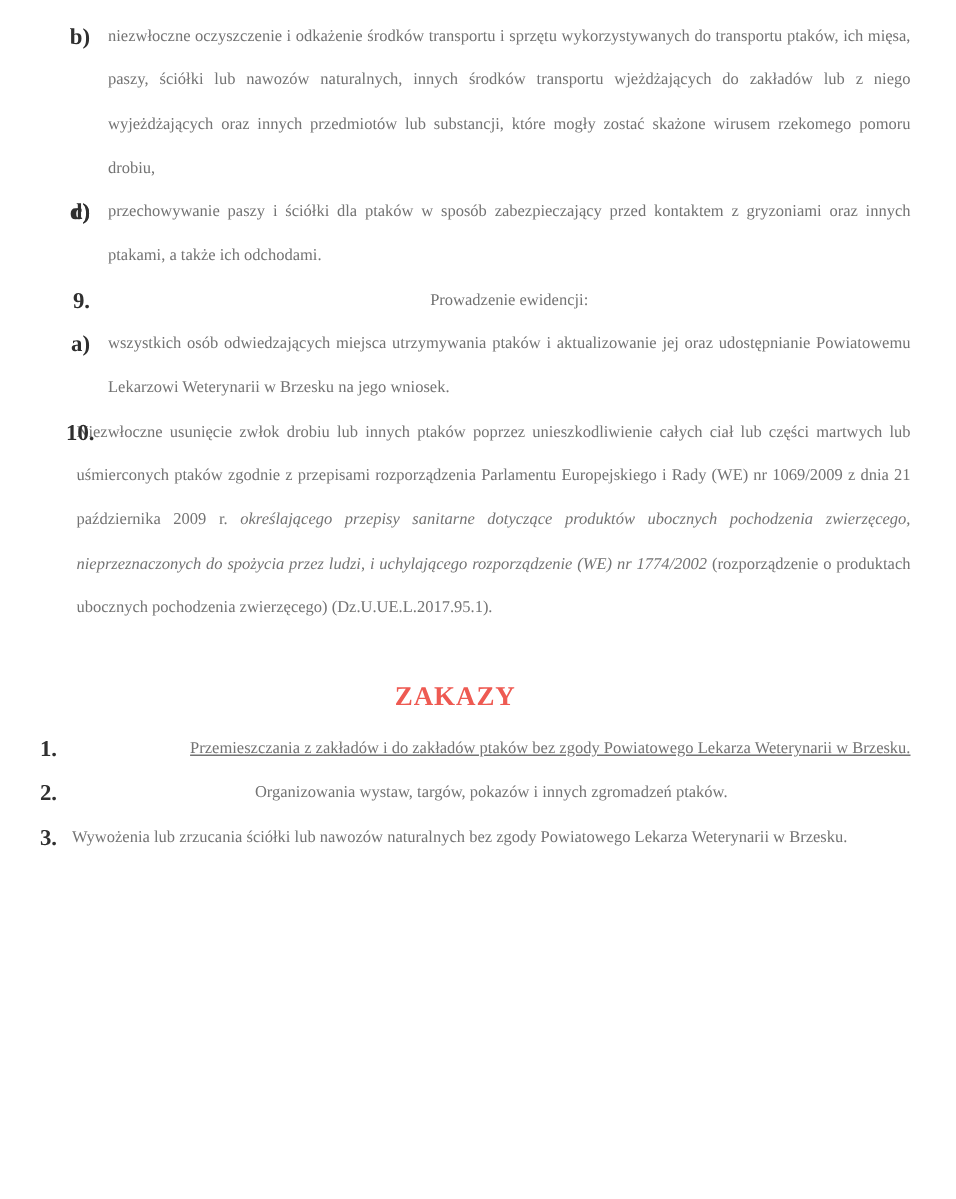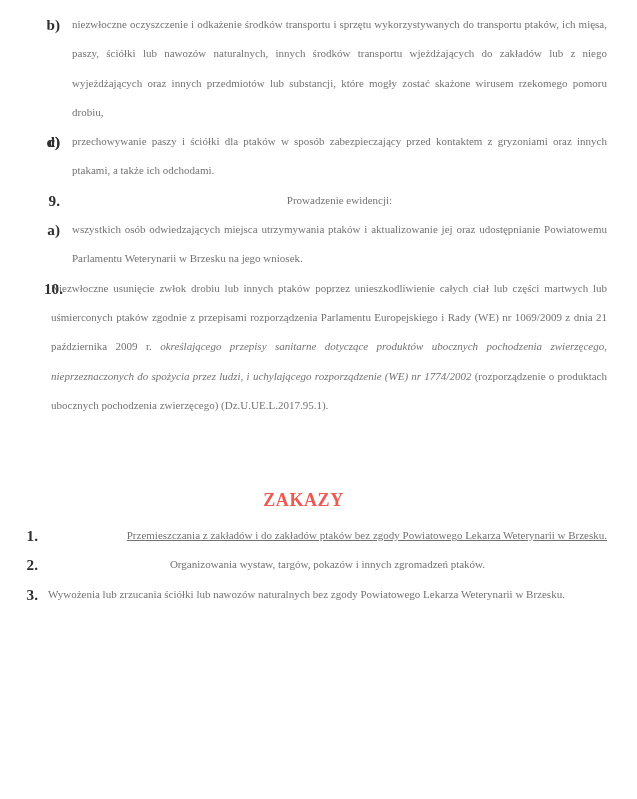--- a/index.html
+++ b/index.html
@@ -121,30 +121,30 @@
     <div class="body-text">przechowywanie paszy i ściółki dla ptaków w sposób zabezpieczający przed kontaktem z gryzoniami oraz innych ptakami, a także ich odchodami.</div>
   </div>
 
   <div class="item lvl-num">
     <span class="marker">9.</span>
     <div class="body-text" style="text-align:center;">Prowadzenie ewidencji:</div>
   </div>
 
   <div class="item lvl-sub">
     <span class="marker">a)</span>
-    <div class="body-text">wszystkich osób odwiedzających miejsca utrzymywania ptaków i aktualizowanie jej oraz udostępnianie Powiatowemu Parlamentu Weterynarii w Brzesku na jego wniosek.</div>
+    <div class="body-text">wszystkich osób odwiedzających miejsca utrzymywania ptaków i aktualizowanie jej oraz udostępnianie Powiatowemu Lekarzowi Weterynarii w Brzesku na jego wniosek.</div>
   </div>
 
   <div class="item lvl-num-wide">
     <span class="marker">10.</span>
     <div class="body-text"><span>Niezwłoczne usunięcie zwłok drobiu lub innych ptaków poprzez unieszkodliwienie całych ciał lub części martwych lub uśmierconych ptaków zgodnie z przepisami rozporządzenia Parlamentu Europejskiego i Rady (WE) nr 1069/2009 z dnia 21 października 2009 r. </span><em class="ital">określającego przepisy sanitarne dotyczące produktów ubocznych pochodzenia zwierzęcego, nieprzeznaczonych do spożycia przez ludzi, i uchylającego rozporządzenie (WE) nr 1774/2002</em><span> (rozporządzenie o produktach ubocznych pochodzenia zwierzęcego) (Dz.U.UE.L.2017.95.1).</span></div>
   </div>
 
   <div class="spacer-before-heading"></div>
-  <div class="section-heading" style="color: rgb(238, 90, 82); margin-top: 36px;">ZAKAZY</div>
+  <div class="section-heading" style="color: rgb(238, 90, 82);">ZAKAZY</div>
   <div class="spacer-after-heading"></div>
 
   <div class="item lvl-zak">
     <span class="marker">1.</span>
     <div class="body-text" style="text-align:right;text-decoration:underline;">Przemieszczania z zakładów i do zakładów ptaków bez zgody Powiatowego Lekarza Weterynarii w Brzesku.</div>
   </div>
 
   <div class="item lvl-zak">
     <span class="marker">2.</span>
     <div class="body-text" style="text-align:center;">Organizowania wystaw, targów, pokazów i innych zgromadzeń ptaków.</div>

